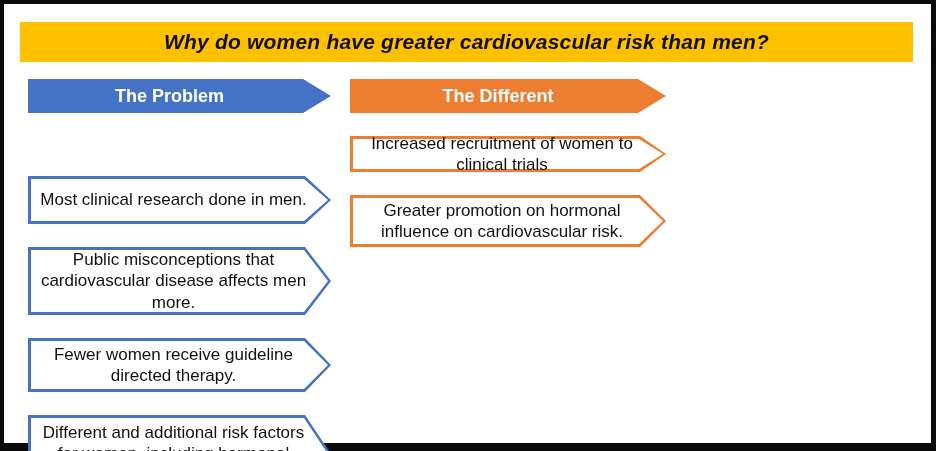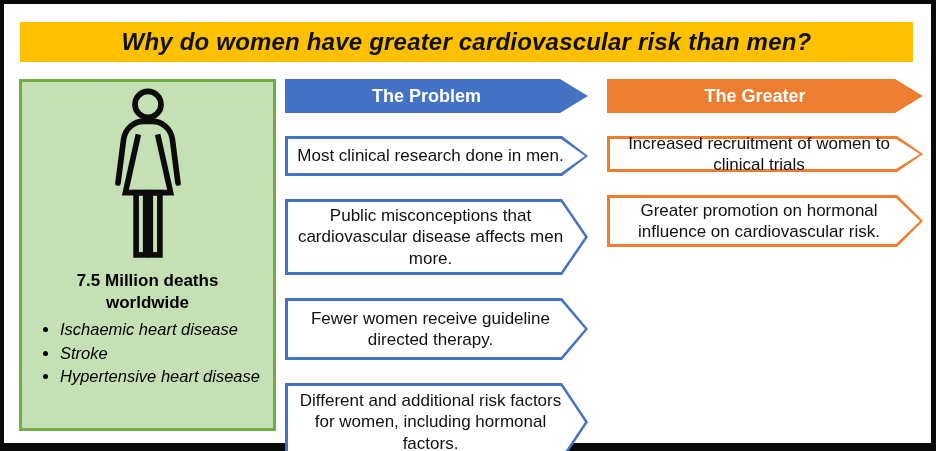--- a/index.html
+++ b/index.html
@@ -17,21 +17,21 @@
     width:936px; height:451px; background:#ffffff;
     border:4px solid var(--frame); border-bottom-width:8px; border-right-width:5px;
   }
   
   .title-banner{
     margin:18px 18px 0 16px; height:40px;
     background:var(--yellow);
     display:flex; align-items:center; justify-content:center;
   }
   .title-banner h1{
-    font-size:24px; font-weight:bold; font-style:italic; color:#111;
+    font-size:21px; font-weight:bold; font-style:italic; color:#111;
     letter-spacing:0.2px;
   }
   
   .content{
     display:flex; align-items:flex-start;
     margin-top:17px; padding-left:15px;
   }
   
   .stats-panel{
     width:257px; height:352px; flex:none;
@@ -72,51 +72,34 @@
   .col-solution .arrow-box{background:var(--orange);}
   .arrow-box::before{
     content:""; position:absolute; inset:3px; background:#fff;
     clip-path:polygon(0 0, calc(100% - 24px) 0, 100% 50%, calc(100% - 24px) 100%, 0 100%);
   }
   .arrow-box .txt{
     position:relative; z-index:1; width:100%;
     text-align:center; font-size:17px; line-height:1.26; color:#111;
     padding:0 18px 0 6px;
   }
-  .h48{height:40px;} .h50{height:36px;} .h52{height:52px;}
-  .h62{height:62px;justify-content:center;} .h68{height:76px;} .h78{height:78px;}
+  .h48{height:48px;margin-top:40px;} .h50{height:36px;} .h52{height:52px;}
+  .h62{height:54px;justify-content:center;} .h68{height:68px;} .h78{height:78px;}
 </style>
 </head>
 <body>
 
 <div class="frame">
 
   <div class="title-banner">
     <h1>Why do women have greater cardiovascular risk than men?</h1>
   </div>
 
   <div class="content">
 
-    <div class="stats-panel">
-      <span>
-        <svg width="114" height="172" viewBox="0 0 100 152" fill="none" stroke="#0b0b0b" stroke-width="5">
-          <circle cx="50" cy="14.5" r="11.5"></circle>
-          <path d="M23.5,84 L28.5,45 C30,35.5 38,29.5 46,29.5 L54,29.5 C62,29.5 70,35.5 71.5,45 L76.5,84" stroke-linecap="round"></path>
-          <path d="M41.5,41 L30,92.5 L70,92.5 L58.5,41"></path>
-          <rect x="39.5" y="92.5" width="8.5" height="55"></rect>
-          <rect x="52" y="92.5" width="8.5" height="55"></rect>
-        </svg>
-      </span>
-      <div class="stats-heading">7.5 Million deaths worldwide</div>
-      <ul class="stats-bullets">
-        <li>Ischaemic heart disease</li>
-        <li>Stroke</li>
-        <li>Hypertensive heart disease</li>
-      </ul>
-    </div>
 
     <div class="col col-problem">
       <div class="arrow-header">
         <span>The Problem</span>
       </div>
       <div class="arrow-box h48">
         <div class="txt">Most clinical research done in men.</div>
       </div>
       <div class="arrow-box h68">
         <div class="txt">Public misconceptions that cardiovascular disease affects men more.</div>
@@ -124,21 +107,21 @@
       <div class="arrow-box h62">
         <div class="txt">Fewer women receive guideline directed therapy.</div>
       </div>
       <div class="arrow-box h78">
         <div class="txt">Different and additional risk factors for women, including hormonal factors.</div>
       </div>
     </div>
 
     <div class="col col-solution">
       <div class="arrow-header">
-        <span>The Greater</span>
+        <span>The Different</span>
       </div>
       <div class="arrow-box h50">
         <div class="txt">Increased recruitment of women to clinical trials</div>
       </div>
       <div class="arrow-box h52">
         <div class="txt">Greater promotion on hormonal influence on cardiovascular risk.</div>
       </div>
     </div>
 
   </div>

